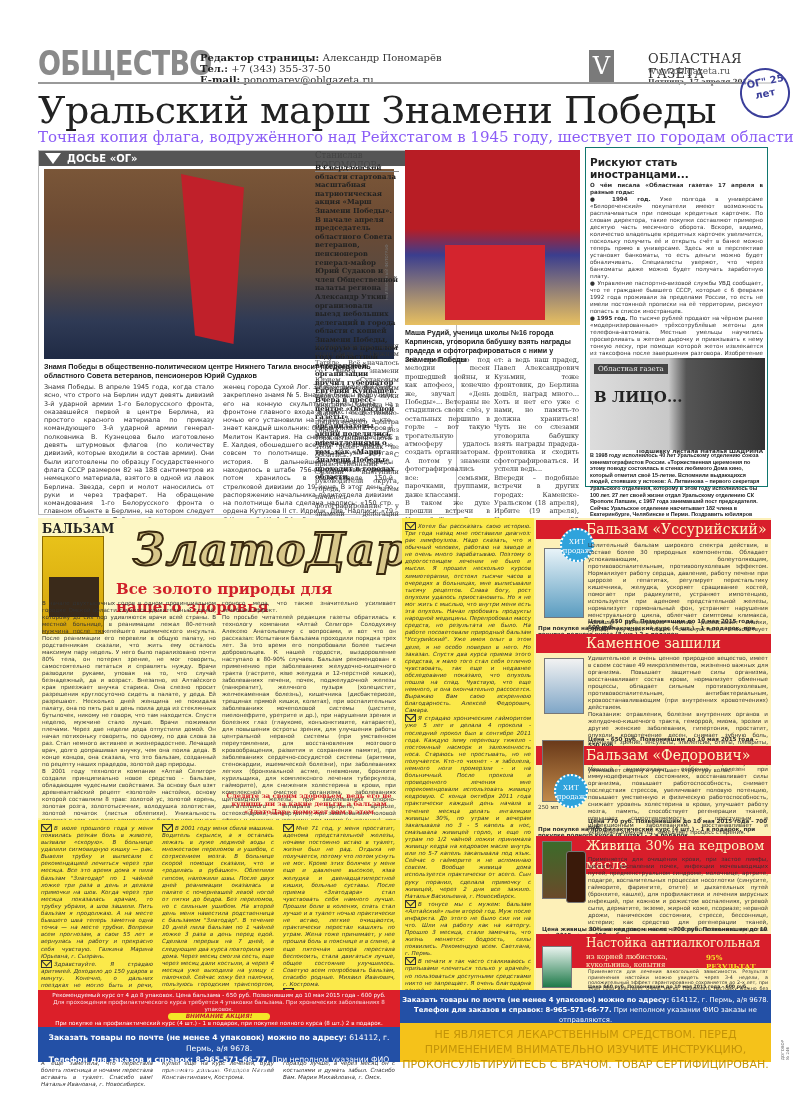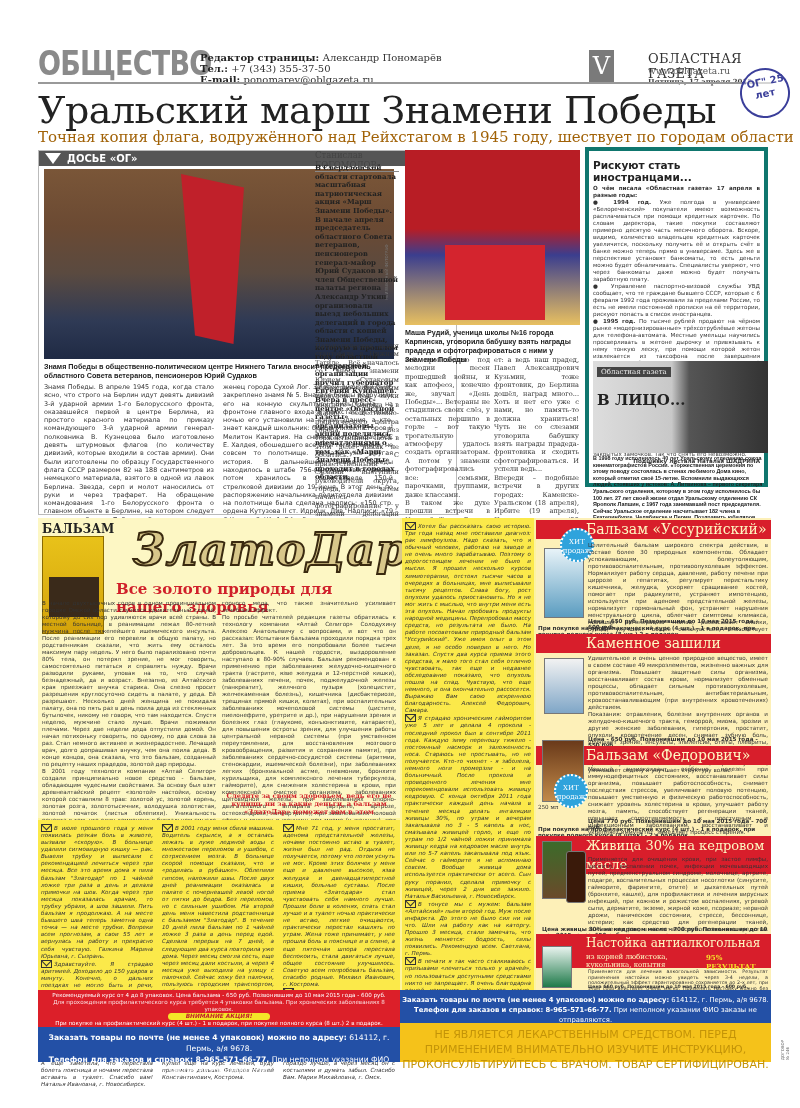--- a/index.html
+++ b/index.html
@@ -7,34 +7,34 @@
 .abs{position:absolute}
 .section-title{left:38px;top:44px;font-family:"DejaVu Sans",sans-serif;font-weight:bold;font-size:33px;letter-spacing:-1px;color:#8a8a8a;transform:scaleX(.82);transform-origin:left}
 .editor{left:200px;top:52px;font-size:10px;line-height:11px;color:#333}
 .editor b{color:#222}
 .rule{left:38px;top:82px;width:733px;height:2px;background:#999}
 .vbox{left:589px;top:50px;width:25px;height:32px;background:#7a7a7a;color:#fff;font-size:24px;text-align:center;line-height:32px}
 .paper-name{left:648px;top:51px;font-size:13px;color:#333;letter-spacing:.3px}
 .paper-url{left:648px;top:66px;font-size:9px;color:#555}
 .paper-date{left:648px;top:77px;font-size:7px;font-weight:bold;color:#444}
 .headline{left:38px;top:88px;font-size:38px;color:#222;letter-spacing:-.5px}
-.subhead{left:38px;top:128px;font-size:15px;color:#a16207}
+.subhead{left:38px;top:128px;font-size:15px;color:#8b5cf6}
 .dossier{left:38px;top:150px;width:419px;height:365px;border:1px solid #bbb}
 .dossier-bar{left:0;top:0;width:100%;height:15px;background:#555;color:#fff;font-family:"DejaVu Sans",sans-serif;font-weight:bold;font-size:10px;padding-left:28px;line-height:15px}
 .dossier-tri{position:absolute;left:6px;top:2px;width:0;height:0;border-left:8px solid transparent;border-right:8px solid transparent;border-top:11px solid #fff}
 .photo1{left:5px;top:18px;width:350px;height:190px;background:linear-gradient(180deg,#7a5638 0%,#6b4a33 30%,#5a4a40 55%,#2f3a55 80%,#1f2a44 100%)}
 .flag{position:absolute;left:130px;top:5px;width:70px;height:170px;background:#c0202a;clip-path:polygon(10% 0,100% 8%,85% 100%,30% 95%)}
 .caption{font-family:Liberation Sans, sans-serif;font-weight:bold;font-size:7.2px;line-height:9px;color:#222}
 .body-sm{font-family:"DejaVu Sans",sans-serif;font-size:6.4px;line-height:8.3px;color:#333;text-align:justify}
 .body-serif{font-size:6.6px;line-height:8.4px;color:#333;text-align:justify}
 .lead{font-weight:bold;font-size:7px;line-height:8.6px;color:#222}
 .byline{font-size:8.5px;color:#444;border-bottom:1px solid #888;padding-bottom:1px}
 .photo2{left:405px;top:150px;width:175px;height:175px;background:linear-gradient(180deg,#b81d25 0%,#b81d25 45%,#3b3e8e 60%,#e8c060 100%)}
 .tile{position:absolute;left:40px;top:95px;width:100px;height:75px;background:#d4242e}
-.history{left:585px;top:147px;width:183px;height:340px;border:4px solid #0f766e}
+.history{left:585px;top:147px;width:183px;height:340px;border:1px solid #0f766e}
 .history-title{font-family:"DejaVu Sans",sans-serif;font-weight:bold;font-size:10.5px;color:#222;padding:8px 4px 2px 4px}
 .stamp{left:740px;top:68px;width:50px;height:50px;border:2px solid #3b3f9a;border-radius:50%;color:#3b3f9a;font-family:"DejaVu Sans",sans-serif;font-weight:bold;text-align:center;font-size:10px;line-height:12px;padding-top:6px;transform:rotate(-12deg);background:rgba(255,255,255,.6)}
 .history-photo{left:4px;top:210px;width:175px;height:92px;background:linear-gradient(90deg,#ddd 0%,#c8c8c8 45%,#555 55%,#333 100%)}
 .ad{left:38px;top:518px;width:733px;height:472px;background:#fcf3a0}
 .ad-left{left:0;top:0;width:362px;height:300px;background:#fdf7c4}
 .balzam-label{left:4px;top:4px;font-weight:bold;font-size:12px;color:#222}
 .box{left:4px;top:18px;width:62px;height:98px;background:linear-gradient(180deg,#e8c21a,#d4a30a);border:1px solid #8a6a00}
 .box-inner{position:absolute;left:6px;top:40px;width:50px;height:40px;background:#3a2a1a}
 .zlatodar{left:95px;top:6px;font-size:44px;font-weight:bold;color:#d8c78a;-webkit-text-stroke:2px #3a2a10;font-style:italic;letter-spacing:1px}
 .ad-sub{left:78px;top:62px;font-size:15px;font-weight:bold;color:#d0202a}

